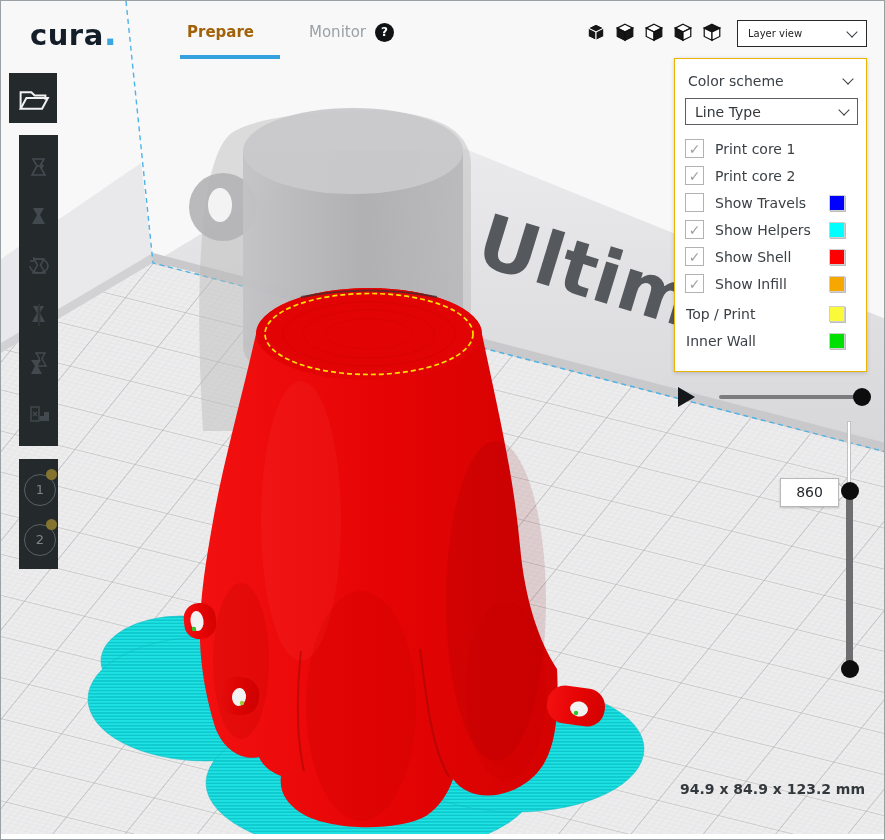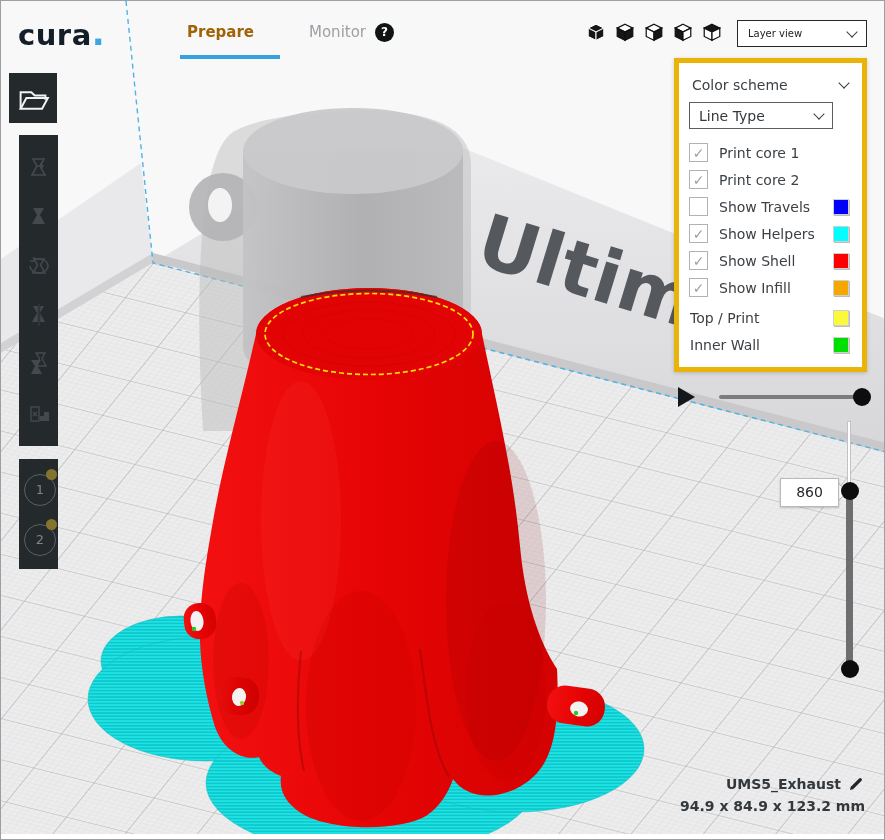--- a/index.html
+++ b/index.html
@@ -3,21 +3,21 @@
 <meta charset="utf-8">
 <style>
   html,body{margin:0;padding:0;background:#fff;}
   .window{position:relative;width:885px;height:840px;border:1px solid #9aa0a3;box-sizing:border-box;
           overflow:hidden;font-family:"DejaVu Sans","Liberation Sans",sans-serif;background:#fff;}
   
   .viewport{position:absolute;left:0;top:0;width:885px;height:833px;background:#f8f8f9;}
   .viewport svg{display:block;}
   
   .topbar{position:absolute;left:0;top:0;width:885px;height:60px;}
-  .logo{position:absolute;left:17px;top:12px;font-size:29px;font-weight:800;color:#141e28;letter-spacing:.5px;}
+  .logo{position:absolute;left:29px;top:12px;font-size:29px;font-weight:800;color:#141e28;letter-spacing:.5px;}
   .logo .dot{color:#3aa7e0;font-size:34px;}
   .tab{position:absolute;top:22px;font-size:15px;}
   .tab-prepare{left:186px;font-weight:bold;color:#a16207;}
   .tab-monitor{left:308px;color:#9aa0a4;}
   .tab-underline{position:absolute;left:179px;top:54px;width:100px;height:4px;background:#35a1de;}
   .help-badge{position:absolute;left:374px;top:22px;width:19px;height:19px;border-radius:50%;background:#101314;
               color:#fff;font-size:12px;font-weight:bold;text-align:center;line-height:19px;}
   .viewcubes{position:absolute;left:585px;top:21px;display:flex;gap:9px;}
   .viewcubes svg{display:block;}
   .dropdown{position:absolute;display:flex;align-items:center;background:#fff;box-sizing:border-box;}
@@ -30,25 +30,25 @@
   .open-box{left:8px;top:72px;width:48px;height:50px;display:flex;align-items:center;justify-content:center;}
   .tool-box{left:18px;top:134px;width:39px;height:311px;display:flex;flex-direction:column;align-items:center;
             justify-content:space-around;padding:8px 0;box-sizing:border-box;}
   .ext-box{left:18px;top:458px;width:39px;height:110px;}
   .ext-circle{position:absolute;left:5px;width:30px;height:30px;border:1.5px solid #596065;border-radius:50%;
               color:#7d848a;font-size:13px;text-align:center;line-height:30px;}
   .ext-1{top:15px;} .ext-2{top:65px;}
   .ext-dot{position:absolute;left:27px;width:11px;height:11px;border-radius:50%;background:#85742f;}
   .dot-1{top:10px;} .dot-2{top:60px;}
   
-  .panel{position:absolute;left:673px;top:57px;width:193px;height:314px;background:#fff;border:5px solid #eab308;
+  .panel{position:absolute;left:673px;top:57px;width:193px;height:314px;background:#fff;border:1px solid #eab308;
          box-shadow:0 1px 4px rgba(0,0,0,.18);box-sizing:border-box;font-size:14px;color:#3c4146;}
   .panel-title{position:absolute;left:13px;top:14px;}
   .panel-title-chev{position:absolute;right:14px;top:20px;}
-  .dd-linetype{left:10px;top:39px;width:144px;height:27px;border:1px solid #5a5e62;padding:0 9px;font-size:14px;color:#33383c;}
+  .dd-linetype{left:10px;top:39px;width:173px;height:27px;border:1px solid #5a5e62;padding:0 9px;font-size:14px;color:#33383c;}
   .prow{position:absolute;left:10px;width:173px;height:20px;}
   .cbx{position:absolute;left:0;top:0;width:19px;height:19px;border:1px solid #b2b2b4;background:#fff;
        font-size:14px;color:#9ba1a6;text-align:center;line-height:19px;box-sizing:border-box;}
   .plabel{position:absolute;left:30px;top:2px;white-space:nowrap;}
   .plabel-flat{position:absolute;left:1px;top:2px;white-space:nowrap;}
   .swatch{position:absolute;right:13px;top:2px;width:16px;height:16px;border:1px solid #cfcfcf;
           box-shadow:1px 1px 0 #bdbdbd;box-sizing:border-box;}
   
   .play-btn{position:absolute;left:677px;top:386px;width:0;height:0;
             border-left:17px solid #15181a;border-top:10px solid transparent;border-bottom:10px solid transparent;}
@@ -323,23 +323,17 @@
   <div class="h-handle"></div>
 
   <div class="v-track-upper"></div>
   <div class="v-track-range"></div>
   <div class="tt-arrow"></div>
   <div class="tooltip">860</div>
   <div class="v-handle v-handle-top"></div>
   <div class="v-handle v-handle-bottom"></div>
 
   <div class="model-info">
-    <div class="model-name-row">
-      <span>UMS5_Exhaust</span>
-      <svg width="17" height="17" viewBox="0 0 17 17">
-        <path d="M2,15 l3,-0.7 8.5,-8.5 a1.7,1.7 0 0 0 -2.4,-2.4 l-8.5,8.5 z" fill="#22262a"></path>
-      </svg>
-    </div>
     <div class="model-dims">94.9 x 84.9 x 123.2 mm</div>
   </div>
 
   <div class="bottom-strip"></div>
 </div>
 
 </body></html>

